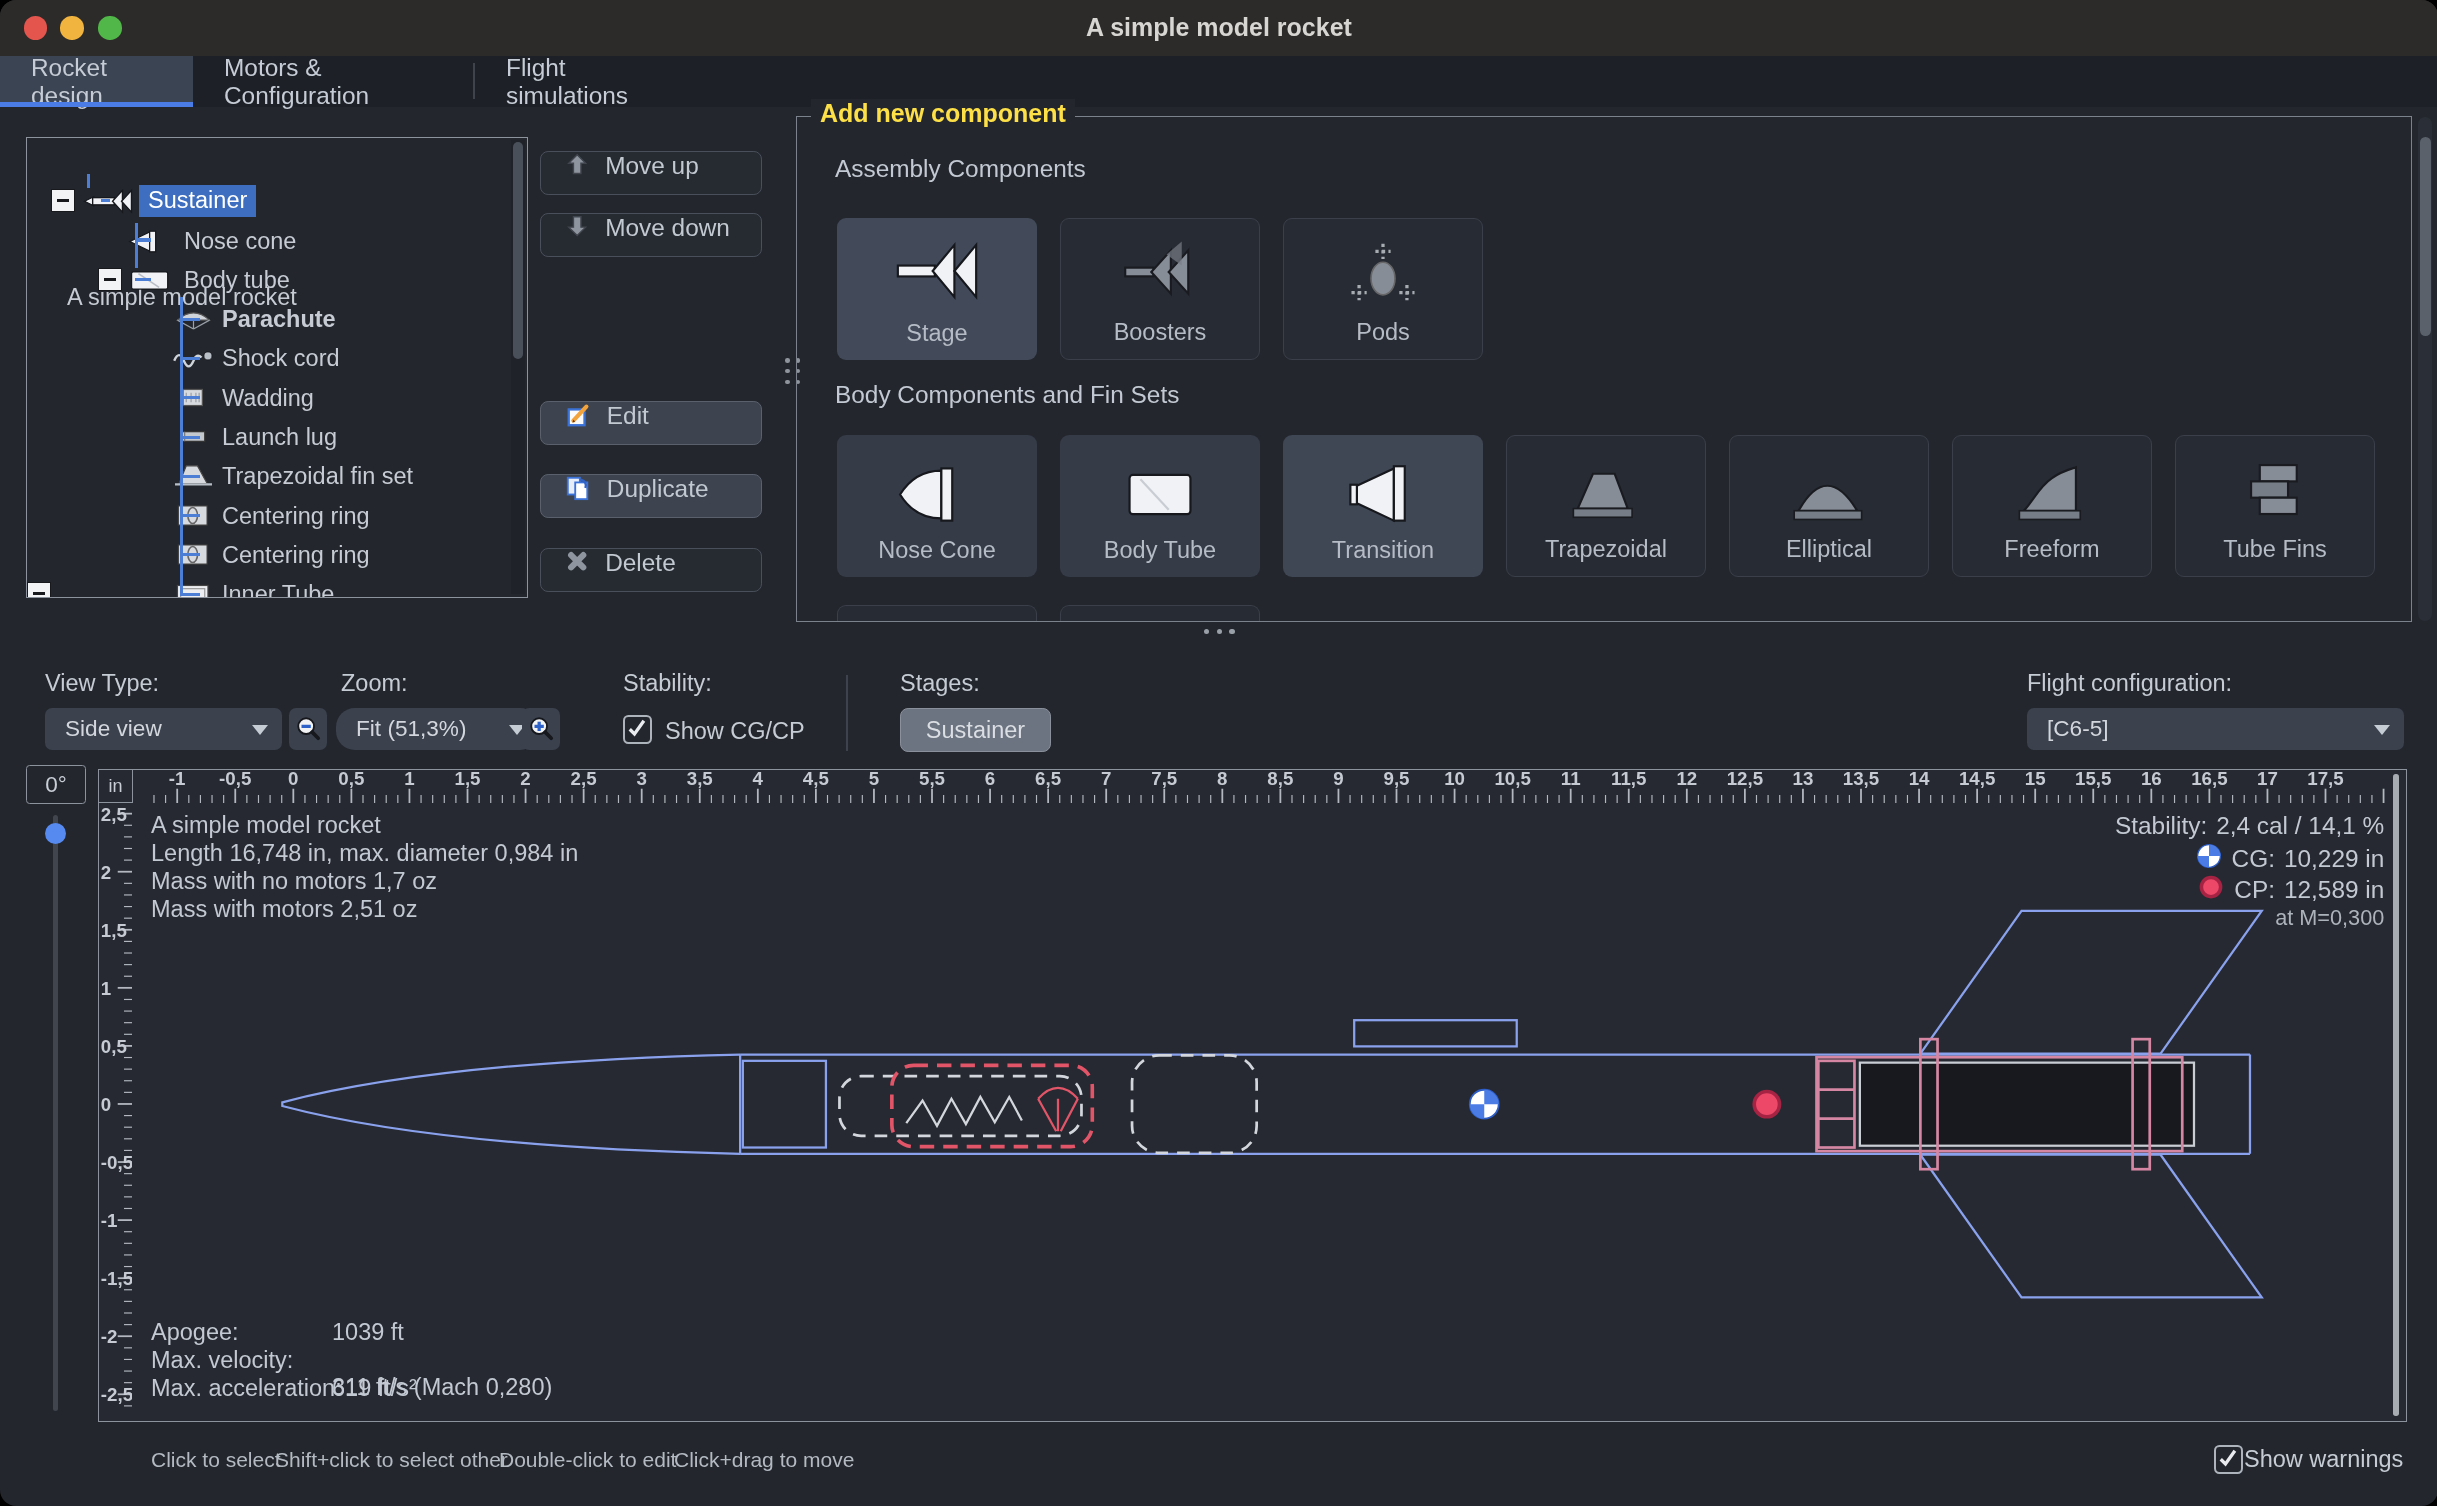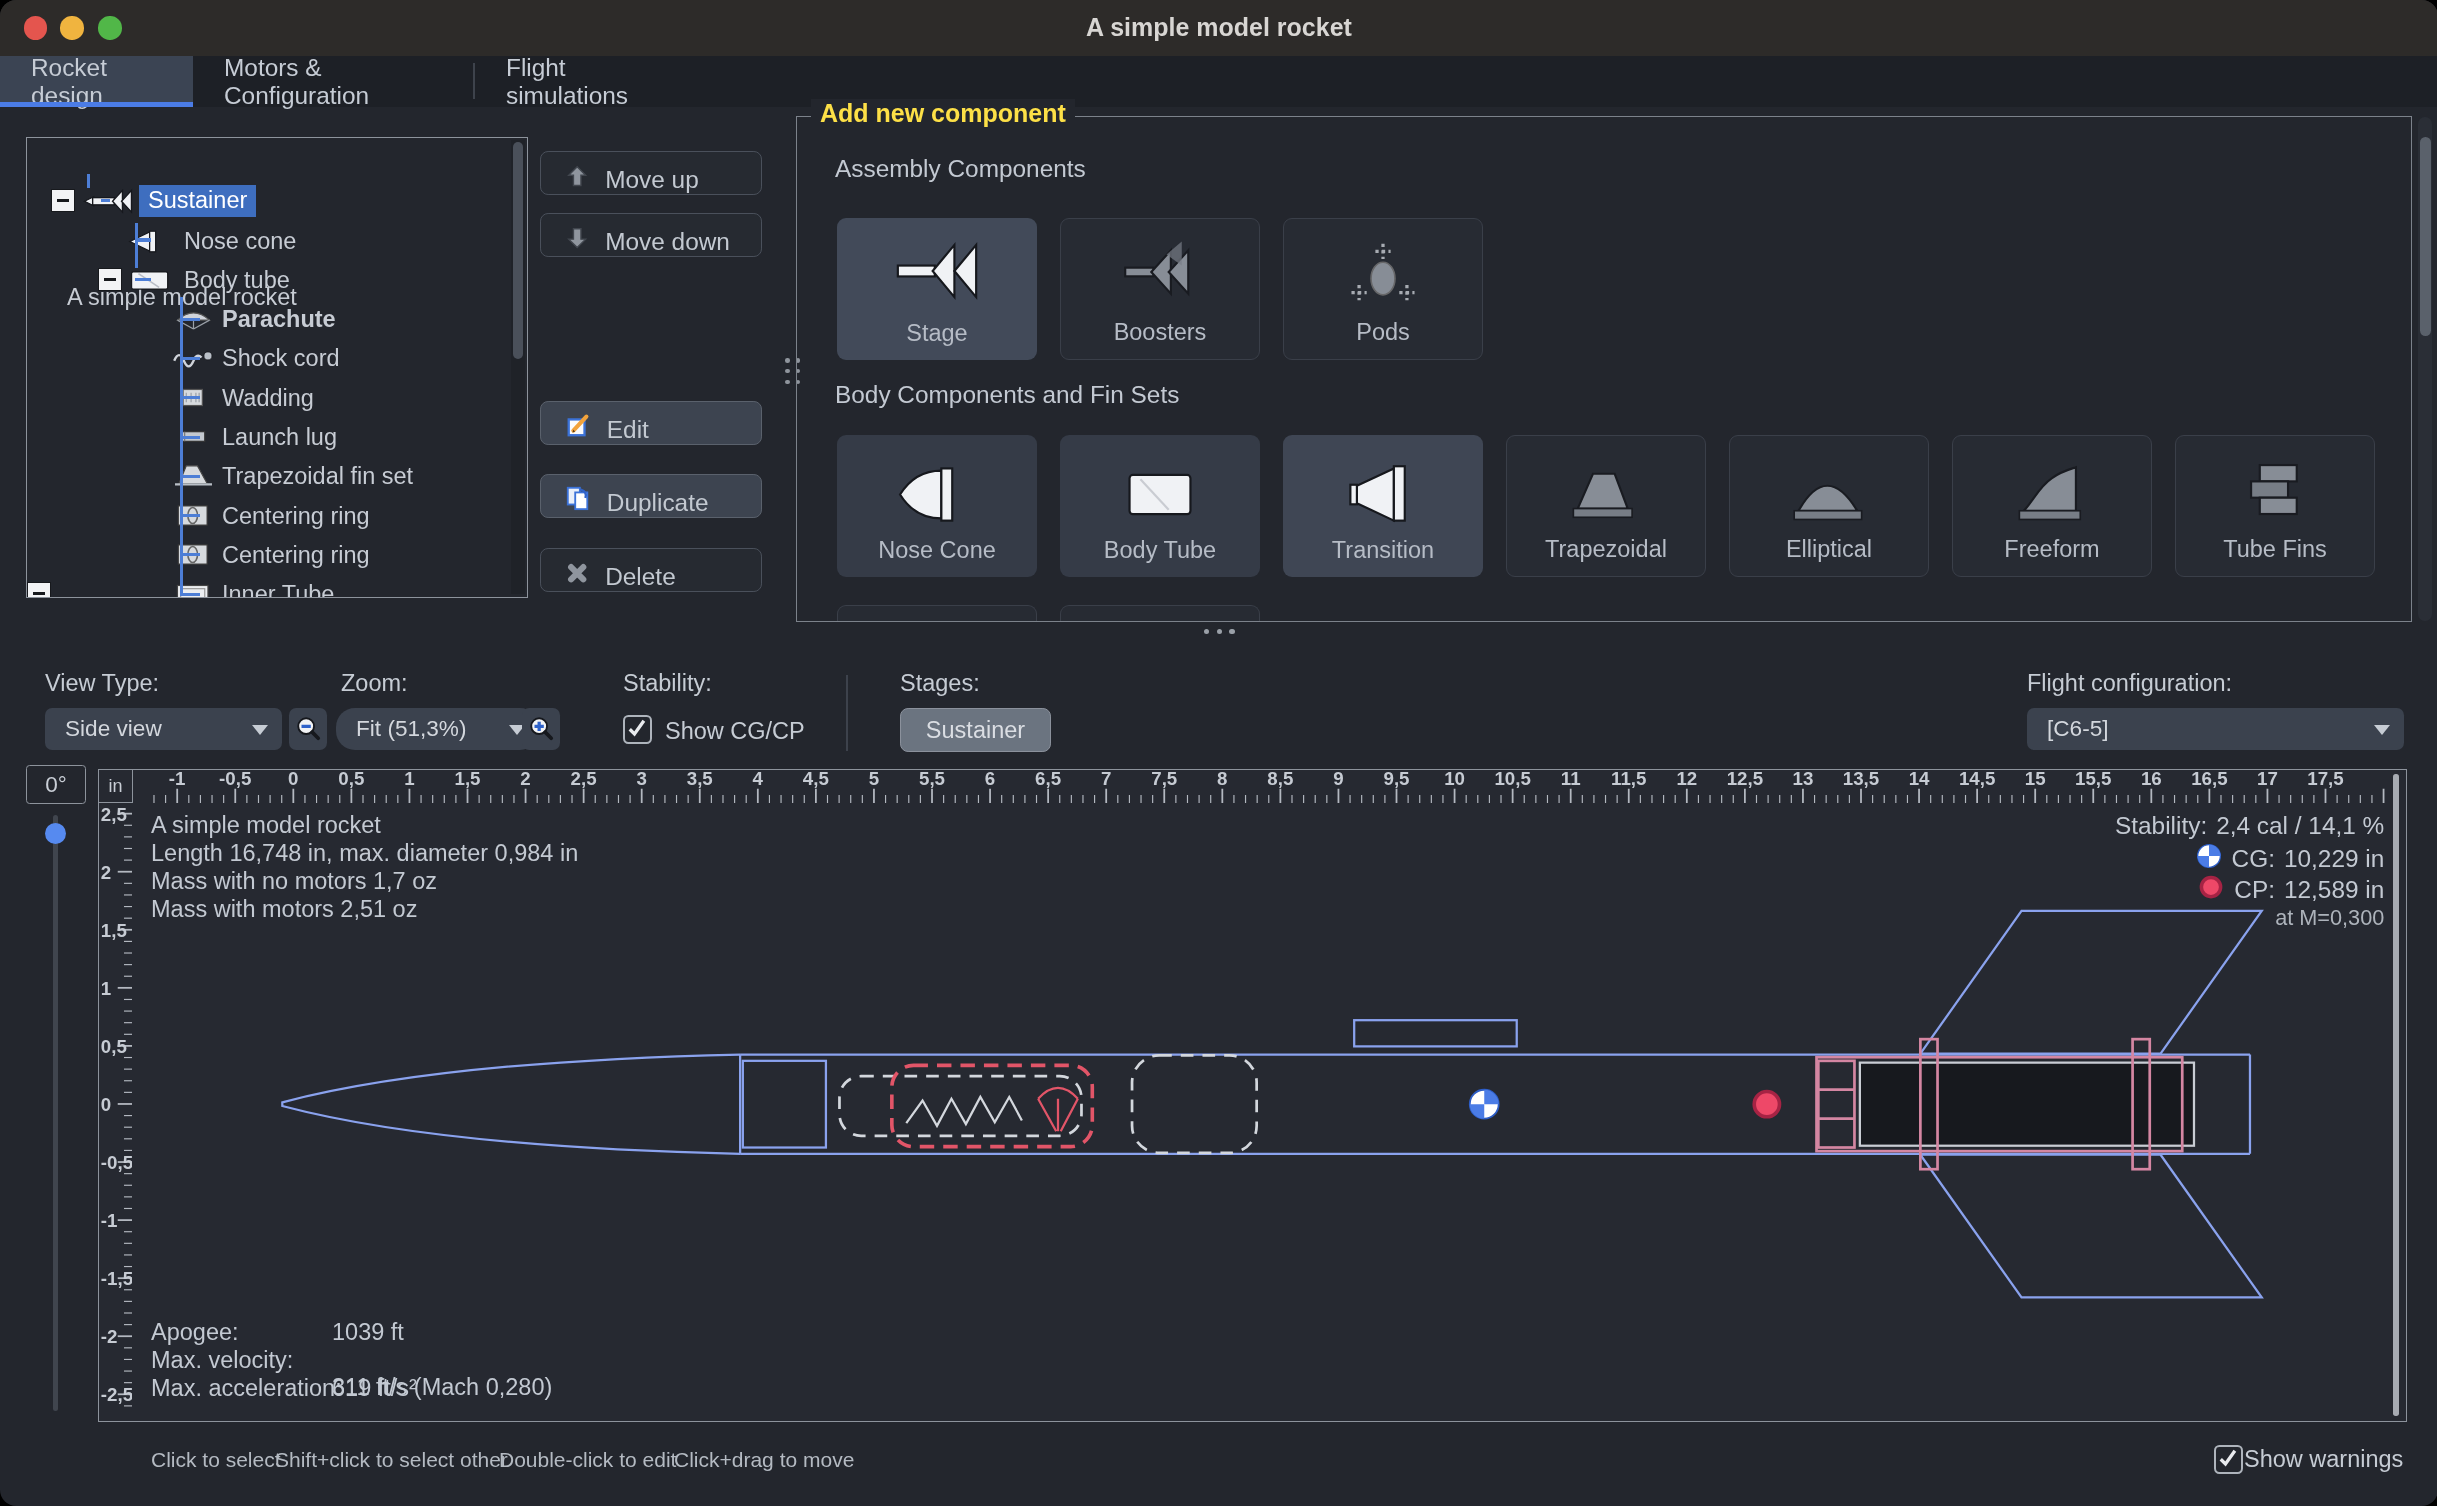--- a/index.html
+++ b/index.html
@@ -31,21 +31,21 @@
   .conn{position:absolute;background:#4d7ed6;}
   .expander{position:absolute;width:24.4px;height:22.6px;background:#f2f3f5;border:1.8px solid #17191d;
     display:flex;align-items:center;justify-content:center;}
   .expander::after{content:"";width:11.7px;height:3.6px;background:#17191d;}
   .ticon{position:absolute;}
   #tree-scroll{position:absolute;right:1.8px;top:1.8px;width:14.4px;height:454px;background:#1f2228;}
   #tree-thumb{position:absolute;left:1.8px;top:1.8px;width:10.8px;height:217px;background:#4a505a;border-radius:5.4px;}
 
   
   .abtn{position:absolute;left:540px;width:222px;height:44px;border:1.8px solid #4a505b;border-radius:8.1px;
-    background:#262a31;color:#c3c9d1;font-size:24.4px;display:flex;align-items:flex-end;gap:16.3px;padding-left:23.5px;}
+    background:#262a31;color:#c3c9d1;font-size:24.4px;display:flex;align-items:flex-start;gap:16.3px;padding-left:23.5px;}
   .abtn.lit{background:#3d4450;border-color:#5a616c;}
   .abtn svg{flex:0 0 auto;}
 
   
   .vdots{position:absolute;left:785px;top:358px;display:grid;grid-template-columns:4.5px 4.5px;gap:6.3px;}
   .vdots i{width:4.5px;height:4.5px;border-radius:50%;background:#8f959d;}
   .hdots{position:absolute;left:1204px;top:629px;display:flex;gap:7.2px;}
   .hdots i{width:5.4px;height:5.4px;border-radius:50%;background:#9aa0a8;}
 
   

